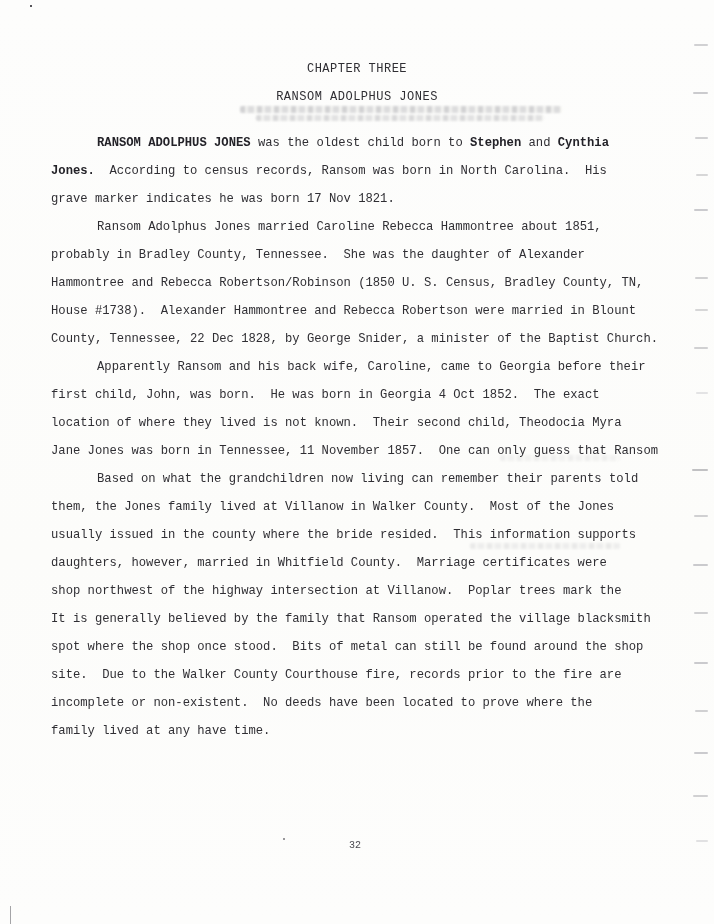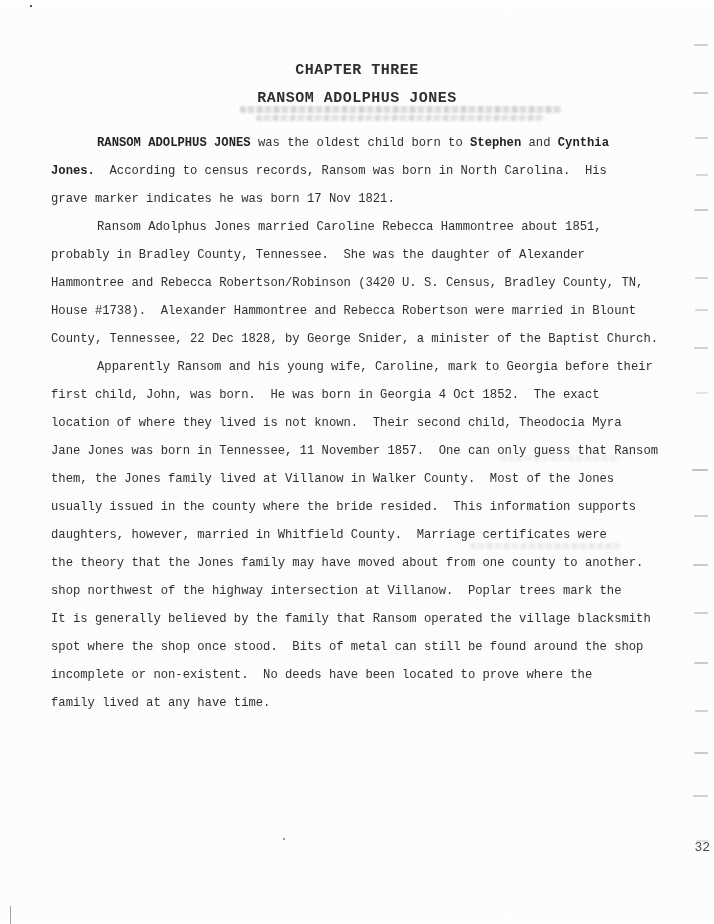--- a/index.html
+++ b/index.html
@@ -7,40 +7,40 @@
     position:relative;
     width:714px;height:924px;
     background:linear-gradient(180deg,#fdfdfc 0%,#fcfcfa 60%,#fdfdfc 100%);
     overflow:hidden;
     font-family:"Liberation Mono","DejaVu Sans Mono",monospace;
     color:#2f2e33;
   }
   .heading{
     position:absolute;left:0;width:100%;
     text-align:center;
-    font-size:15px;font-weight:bold;
+    font-size:12px;font-weight:normal;
     letter-spacing:0.5px;
     white-space:pre;
   }
   #chapter-heading{top:62px;}
   #page-title{top:90px;}
   #body-lines{
     position:absolute;top:129px;left:0;width:714px;
   }
   .line{
     height:28px;line-height:28px;
     padding-left:51px;
     font-size:12.2px;
     white-space:pre;
   }
   .line.indent{padding-left:97px;}
   .line b{font-weight:bold;color:#232228;}
   #page-number{
     position:absolute;top:840px;left:0;width:710px;
-    text-align:right;font-size:13px;color:#4a4950;
+    text-align:center;font-size:10px;color:#4a4950;
   }
   .ghost{
     position:absolute;
     background:repeating-linear-gradient(90deg,#a9a9ad 0 5px,#e6e6e3 5px 8px,#bdbdc0 8px 14px,#eeeeea 14px 17px);
     filter:blur(1.3px);
     border-radius:2px;
     pointer-events:none;
   }
   .scan-dash{
     position:absolute;
@@ -67,34 +67,35 @@
   <div class="ghost" style="left:256px;top:115px;width:288px;height:6px;opacity:.42;"></div>
   <div class="ghost" style="left:470px;top:543px;width:150px;height:6px;opacity:.22;"></div>
   <div class="ghost" style="left:500px;top:455px;width:120px;height:6px;opacity:.16;"></div>
 
   <div id="body-lines">
       <div class="line indent"><b>RANSOM ADOLPHUS JONES</b><span> was the oldest child born to </span><b>Stephen</b><span> and </span><b>Cynthia</b></div>
       <div class="line"><b>Jones.</b><span>  According to census records, Ransom was born in North Carolina.  His</span></div>
       <div class="line"><span>grave marker indicates he was born 17 Nov 1821.</span></div>
       <div class="line indent"><span>Ransom Adolphus Jones married Caroline Rebecca Hammontree about 1851,</span></div>
       <div class="line"><span>probably in Bradley County, Tennessee.  She was the daughter of Alexander</span></div>
-      <div class="line"><span>Hammontree and Rebecca Robertson/Robinson (3420 U. S. Census, Bradley County, TN,</span></div>
+      <div class="line"><span>Hammontree and Rebecca Robertson/Robinson (1850 U. S. Census, Bradley County, TN,</span></div>
       <div class="line"><span>House #1738).  Alexander Hammontree and Rebecca Robertson were married in Blount</span></div>
       <div class="line"><span>County, Tennessee, 22 Dec 1828, by George Snider, a minister of the Baptist Church.</span></div>
-      <div class="line indent"><span>Apparently Ransom and his young wife, Caroline, mark to Georgia before their</span></div>
+      <div class="line indent"><span>Apparently Ransom and his back wife, Caroline, came to Georgia before their</span></div>
       <div class="line"><span>first child, John, was born.  He was born in Georgia 4 Oct 1852.  The exact</span></div>
       <div class="line"><span>location of where they lived is not known.  Their second child, Theodocia Myra</span></div>
       <div class="line"><span>Jane Jones was born in Tennessee, 11 November 1857.  One can only guess that Ransom</span></div>
+      <div class="line indent"><span>Based on what the grandchildren now living can remember their parents told</span></div>
       <div class="line"><span>them, the Jones family lived at Villanow in Walker County.  Most of the Jones</span></div>
       <div class="line"><span>usually issued in the county where the bride resided.  This information supports</span></div>
       <div class="line"><span>daughters, however, married in Whitfield County.  Marriage certificates were</span></div>
-      <div class="line"><span>the theory that the Jones family may have moved about from one county to another.</span></div>
       <div class="line"><span>shop northwest of the highway intersection at Villanow.  Poplar trees mark the</span></div>
       <div class="line"><span>It is generally believed by the family that Ransom operated the village blacksmith</span></div>
       <div class="line"><span>spot where the shop once stood.  Bits of metal can still be found around the shop</span></div>
+      <div class="line"><span>site.  Due to the Walker County Courthouse fire, records prior to the fire are</span></div>
       <div class="line"><span>incomplete or non-existent.  No deeds have been located to prove where the</span></div>
       <div class="line"><span>family lived at any have time.</span></div>
     </div>
 
   <div id="page-number">32</div>
 
   <div id="left-edge-line"></div>
   <div class="speck" style="left:30px;top:5px;width:2px;height:2px;"></div>
   <div class="speck" style="left:283px;top:838px;width:2px;height:2px;opacity:.6;"></div>
 

